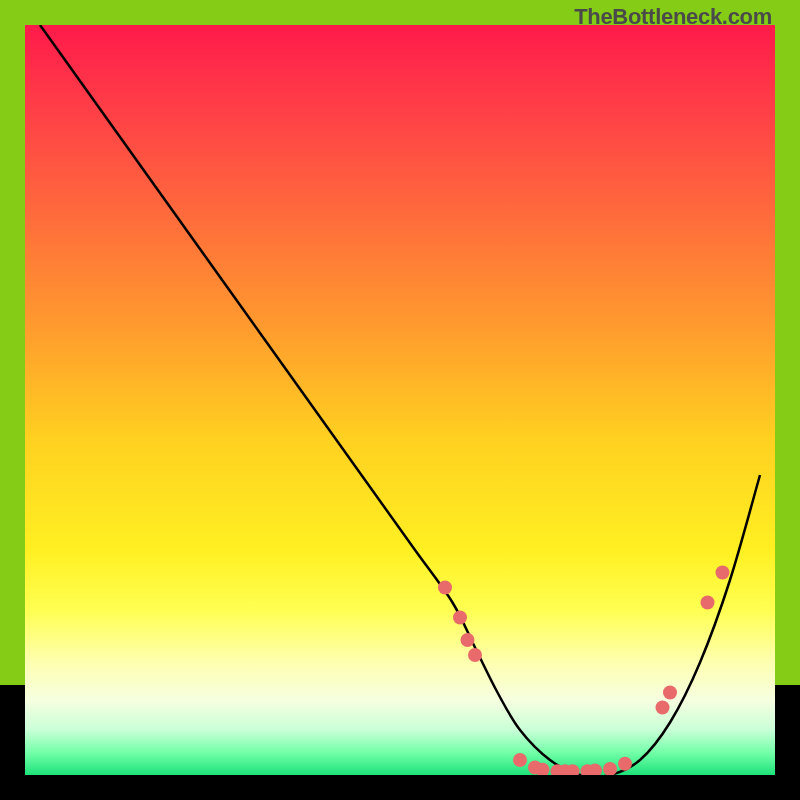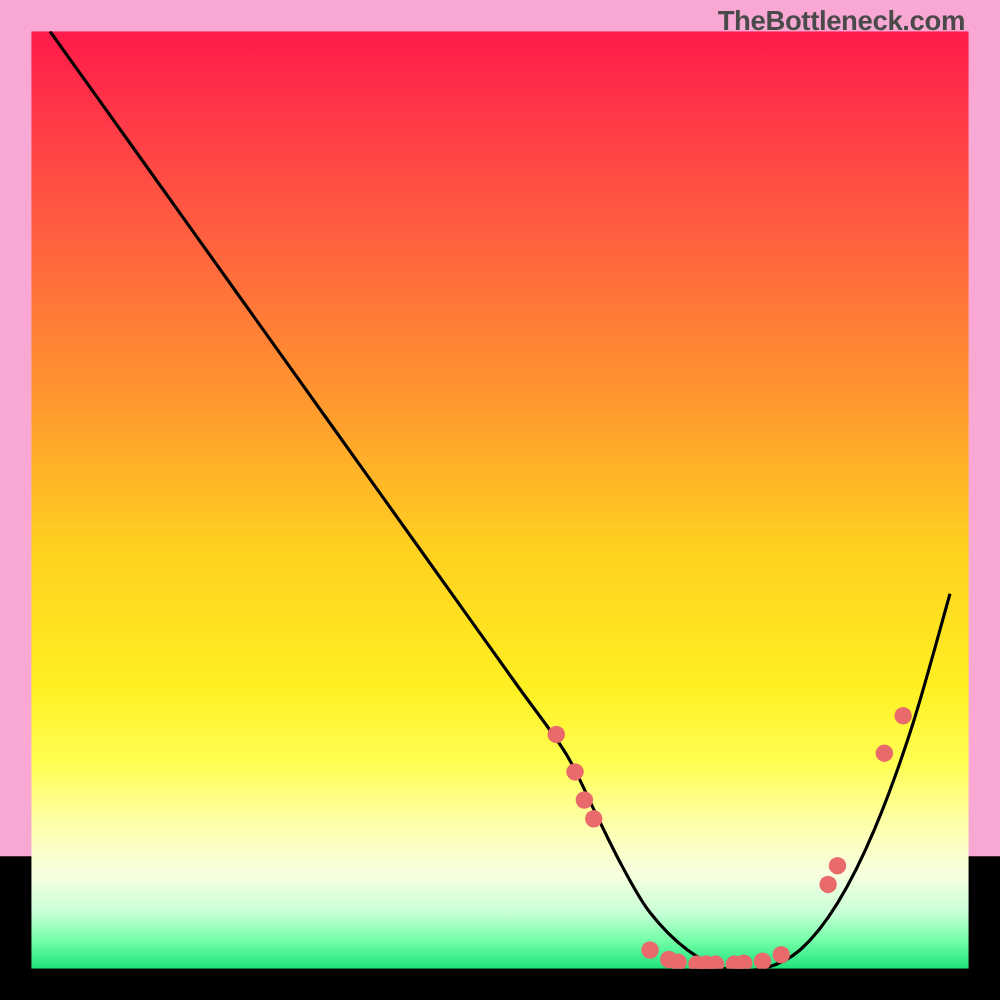--- a/index.html
+++ b/index.html
@@ -8,21 +8,21 @@
   width: 800px;
   height: 800px;
   background: #000;
   overflow: hidden;
   font-family: Arial, Helvetica, sans-serif;
 }
 .chart-container {
   position: relative;
   width: 800px;
   height: 685px;
-  background: #f9a8d4;
+  background: #84cc16;
 }
 .plot-area {
   position: absolute;
   left: 25px;
   top: 25px;
   width: 750px;
   height: 750px;
 }
 .gradient-bg {
   position: absolute;

